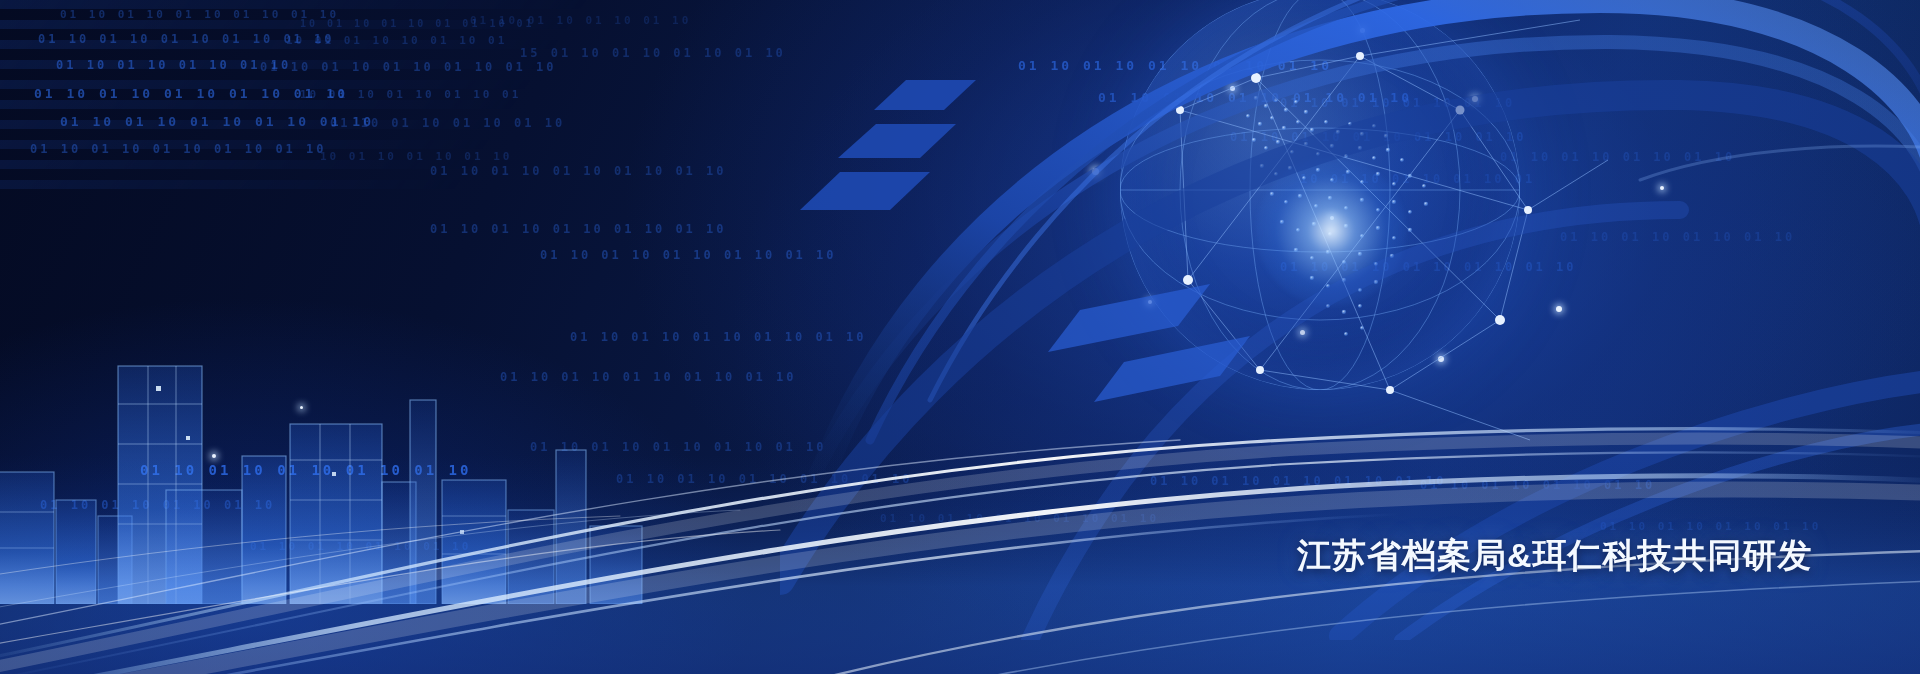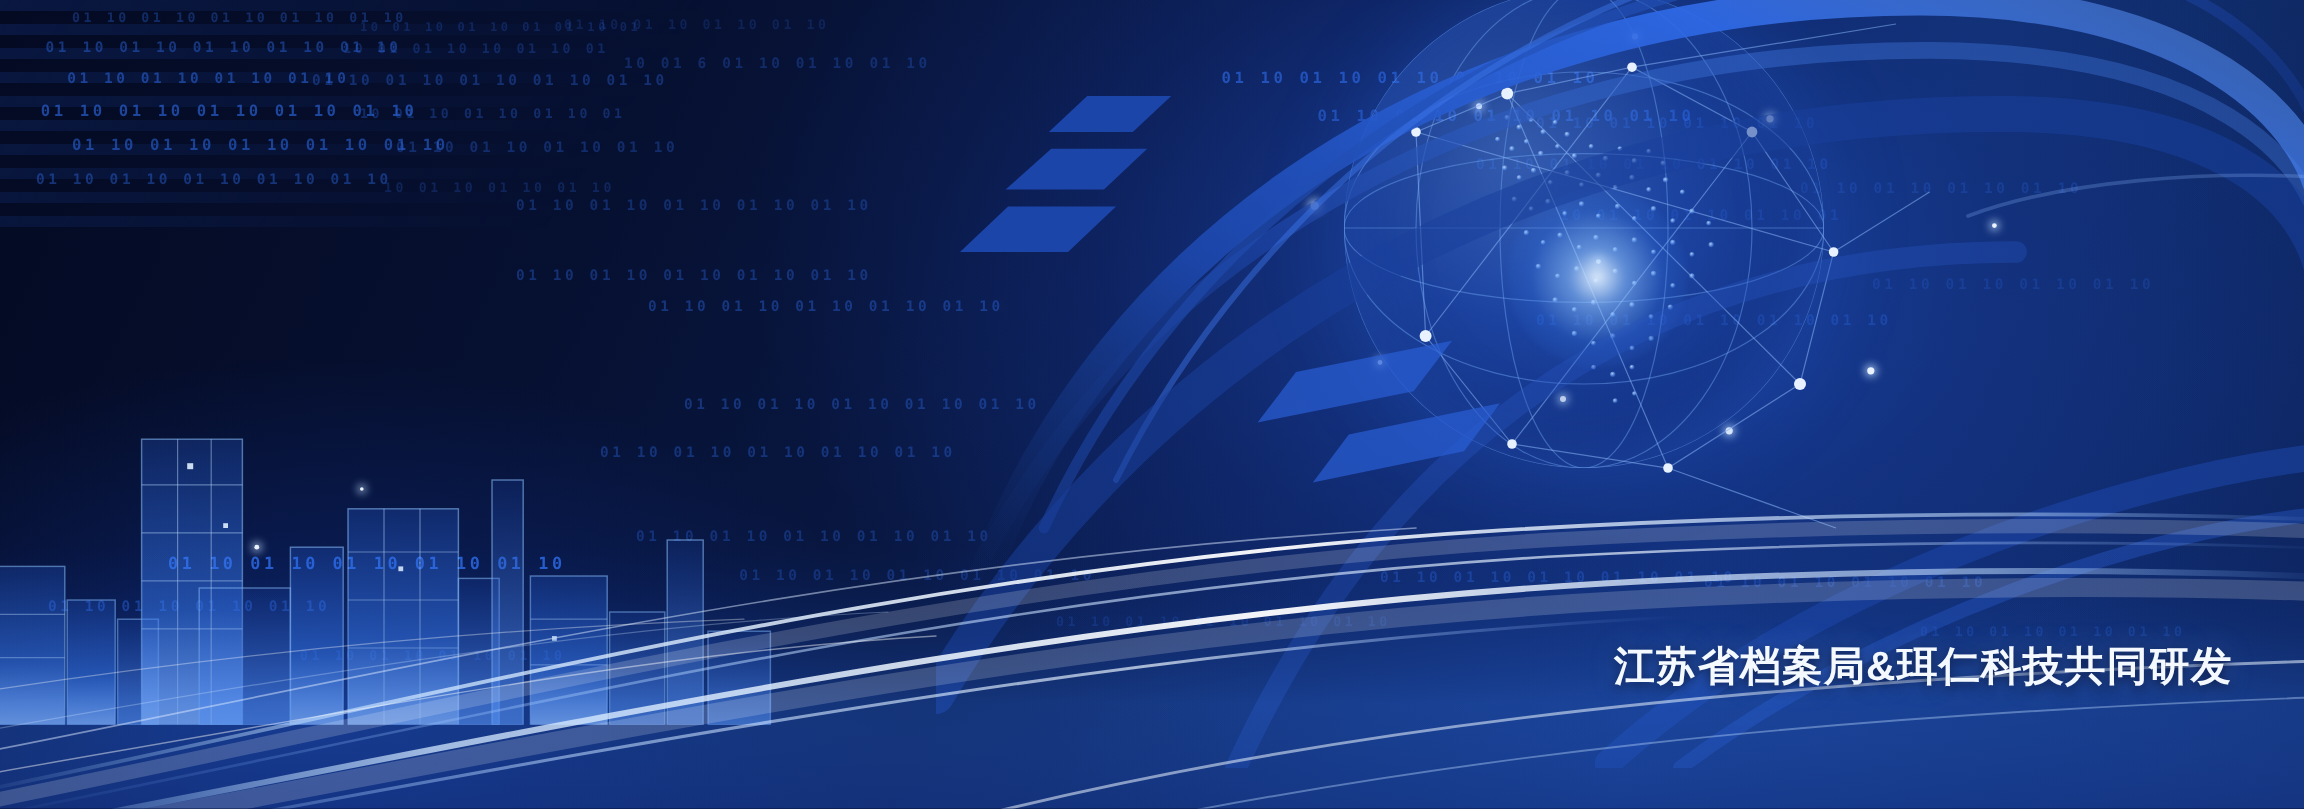--- a/index.html
+++ b/index.html
@@ -62,21 +62,20 @@
     white-space:nowrap;
     background:linear-gradient(98deg,#5d8fea 0%,#86aef3 12%,#b9d2fb 26%,#e2edff 44%,#ffffff 62%,#fbfdff 100%);
     -webkit-background-clip:text;background-clip:text;color:transparent;
     -webkit-text-fill-color:transparent;
     filter:drop-shadow(0 3px 7px rgba(3,10,40,.7));
   }
   .tagline{
     position:absolute;left:1297px;top:533px;font-size:34px;font-weight:700;letter-spacing:1px;
     white-space:nowrap;color:#f4f9ff;
     text-shadow:0 2px 10px rgba(5,14,50,.85),0 0 22px rgba(130,180,255,.35);
-    margin-left:48px;
   }
 
   .stars{position:absolute;inset:0;pointer-events:none;}
   .star{position:absolute;border-radius:50%;background:#eaf3ff;box-shadow:0 0 7px 2px rgba(190,220,255,.85);}
 </style>
 </head>
 <body>
 
 <div id="stage">
 
@@ -90,21 +89,21 @@
       <div class="binrow" style="left: 56px; top: 58px; font-size: 12px; opacity: 0.5;">01 10 01 10 01 10 01 10</div>
       <div class="binrow" style="left: 260px; top: 60px; font-size: 12px; opacity: 0.34;">01 10 01 10 01 10 01 10 01 10</div>
       <div class="binrow" style="left: 34px; top: 86px; font-size: 13px; opacity: 0.58;">01 10 01 10 01 10 01 10 01 10</div>
       <div class="binrow" style="left: 300px; top: 88px; font-size: 11px; opacity: 0.3;">10 01 10 01 10 01 10 01</div>
       <div class="binrow" style="left: 60px; top: 114px; font-size: 13px; opacity: 0.52;">01 10 01 10 01 10 01 10 01 10</div>
       <div class="binrow" style="left: 330px; top: 116px; font-size: 12px; opacity: 0.3;">01 10 01 10 01 10 01 10</div>
       <div class="binrow" style="left: 30px; top: 142px; font-size: 12px; opacity: 0.4;">01 10 01 10 01 10 01 10 01 10</div>
       <div class="binrow" style="left: 320px; top: 150px; font-size: 11px; opacity: 0.22;">10 01 10 01 10 01 10</div>
       <div class="binrow" style="left: 430px; top: 164px; font-size: 12px; opacity: 0.3;">01 10 01 10 01 10 01 10 01 10</div>
       <div class="binrow" style="left: 470px; top: 14px; font-size: 11px; opacity: 0.18;">01 10 01 10 01 10 01 10</div>
-      <div class="binrow" style="left: 520px; top: 46px; font-size: 12px; opacity: 0.28;">10 01 6 01 10 01 10 01 10</div>
+      <div class="binrow" style="left: 520px; top: 46px; font-size: 12px; opacity: 0.28;">15 01 10 01 10 01 10 01 10</div>
       <div class="binrow" style="left: 430px; top: 222px; font-size: 12px; opacity: 0.34;">01 10 01 10 01 10 01 10 01 10</div>
       <div class="binrow" style="left: 540px; top: 248px; font-size: 12px; opacity: 0.38;">01 10 01 10 01 10 01 10 01 10</div>
       <div class="binrow" style="left: 1018px; top: 58px; font-size: 13px; opacity: 0.6;">01 10 01 10 01 10 01 10 01 10</div>
       <div class="binrow" style="left: 1098px; top: 90px; font-size: 13px; opacity: 0.52;">01 10 01 10 01 10 01 10 01 10</div>
       <div class="binrow" style="left: 1280px; top: 96px; font-size: 12px; opacity: 0.3;">01 10 01 10 01 10 01 10</div>
       <div class="binrow" style="left: 1230px; top: 130px; font-size: 12px; opacity: 0.26;">01 10 01 10 01 10 01 10 01 10</div>
       <div class="binrow" style="left: 1300px; top: 172px; font-size: 12px; opacity: 0.24;">10 01 10 01 10 01 10 01</div>
       <div class="binrow" style="left: 1500px; top: 150px; font-size: 12px; opacity: 0.22;">01 10 01 10 01 10 01 10</div>
       <div class="binrow" style="left: 1280px; top: 260px; font-size: 12px; opacity: 0.3;">01 10 01 10 01 10 01 10 01 10</div>
       <div class="binrow" style="left: 1560px; top: 230px; font-size: 12px; opacity: 0.2;">01 10 01 10 01 10 01 10</div>

